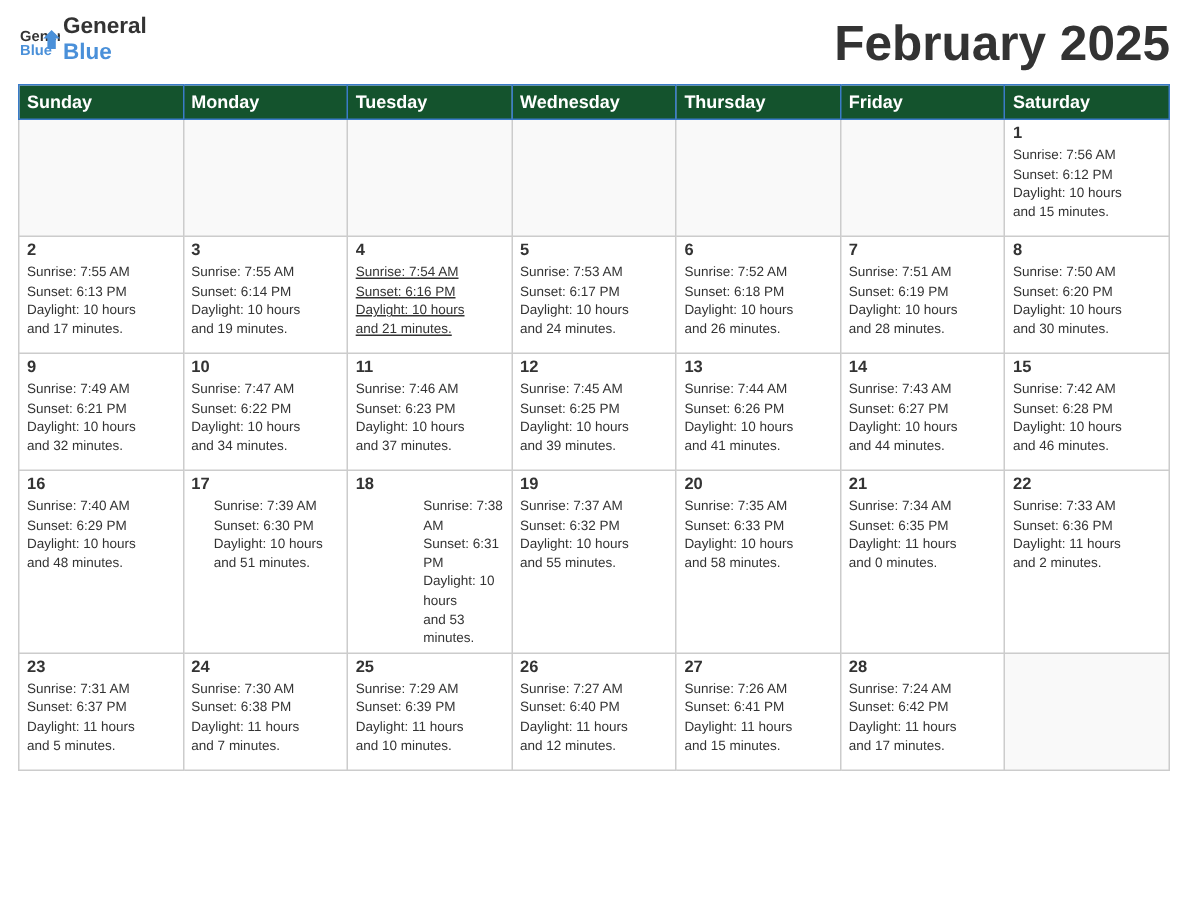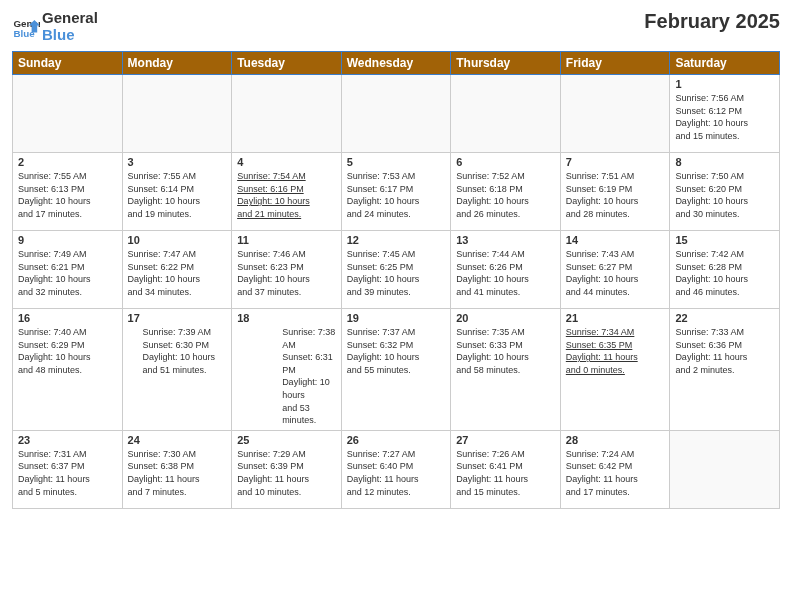--- a/index.html
+++ b/index.html
@@ -27,35 +27,35 @@
       gap: 2px;
     }
     .logo-icon {
       width: 28px;
       height: 28px;
     }
     .title-block {
       text-align: right;
     }
     .month-title {
-      font-size: 20px;
+      font-size: 33px;
       font-weight: bold;
       color: #333;
     }
     .location {
       font-size: 14px;
       color: #555;
     }
     .calendar {
       width: 100%;
       border-collapse: collapse;
       border: 1px solid #ccc;
     }
     .calendar th {
-      background-color: #a16207;
+      background-color: #14532d;
       color: #fff;
       font-size: 12px;
       font-weight: bold;
       text-align: left;
       padding: 4px 5px;
       border: 1px solid #3a7bc8;
     }
     .calendar td {
       border: 1px solid #ccc;
       vertical-align: top;
@@ -263,21 +263,21 @@
           </td>
           <td>
             <span class="day-number">20</span>
             <div class="day-info" style="white-space: pre-line;">Sunrise: 7:35 AM
 Sunset: 6:33 PM
 Daylight: 10 hours
 and 58 minutes.</div>
           </td>
           <td>
             <span class="day-number">21</span>
-            <div class="day-info" style="white-space: pre-line; text-decoration: underline;">Sunrise: 7:34 AM
+            <div class="day-info" style="white-space: pre-line;">Sunrise: 7:34 AM
 Sunset: 6:35 PM
 Daylight: 11 hours
 and 0 minutes.</div>
           </td>
           <td>
             <span class="day-number">22</span>
             <div class="day-info" style="white-space: pre-line;">Sunrise: 7:33 AM
 Sunset: 6:36 PM
 Daylight: 11 hours
 and 2 minutes.</div>

